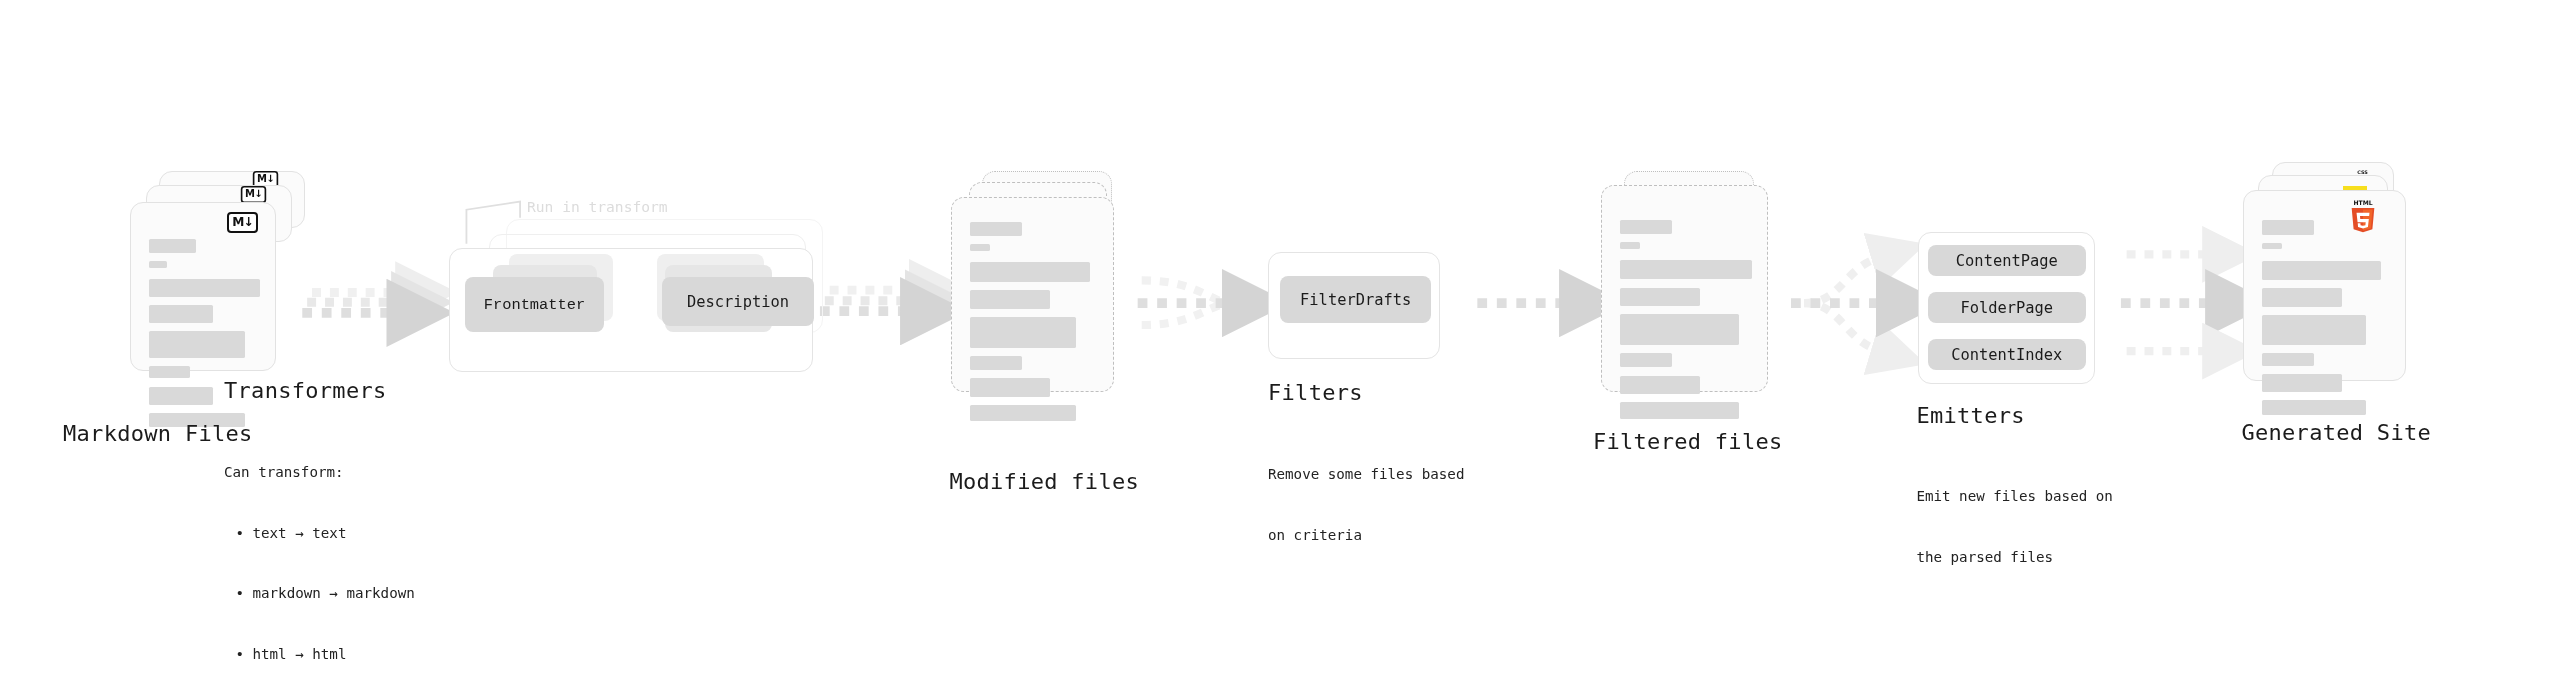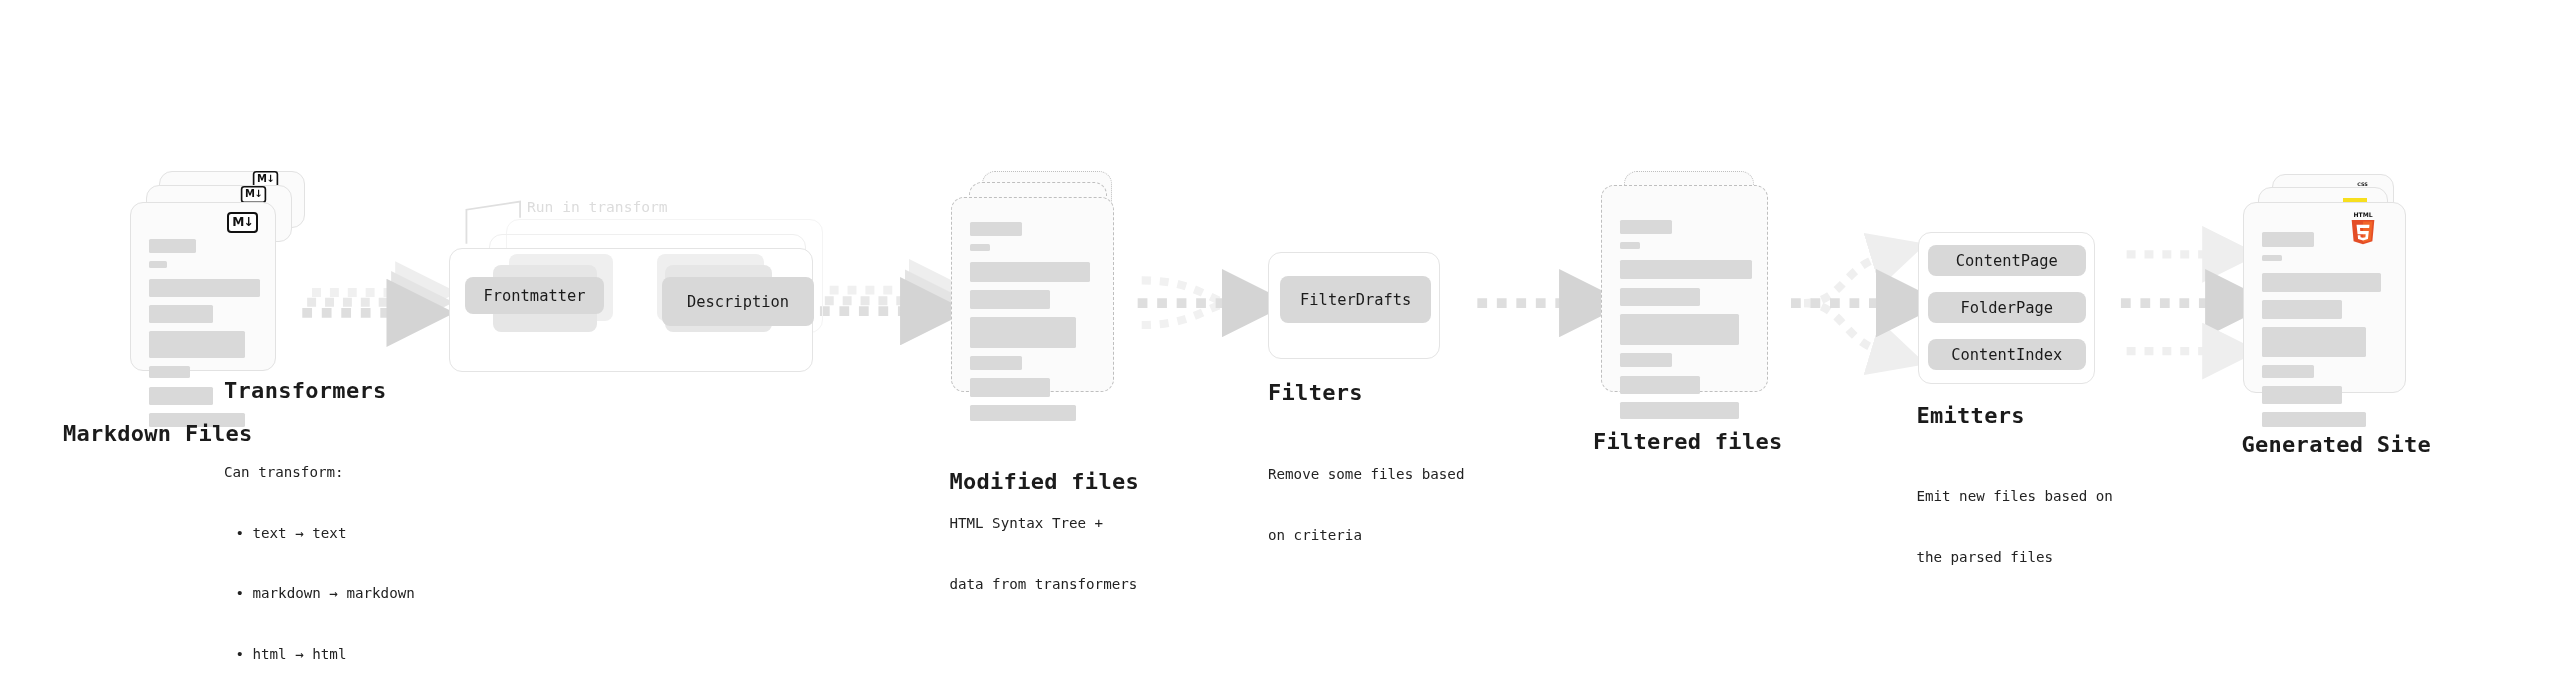--- a/index.html
+++ b/index.html
@@ -16,21 +16,20 @@
   }
 
   
   .stage-col { position: absolute; }
   .caption-title {
     font-family: "DejaVu Sans Mono", "Liberation Mono", monospace;
     font-size: 22px;
     color: #1b1b1b;
     letter-spacing: 0.3px;
     white-space: pre;
-    font-weight: bold;
   }
   .caption-sub {
     font-family: "DejaVu Sans Mono", "Liberation Mono", monospace;
     font-size: 14.2px;
     line-height: 20.3px;
     color: #222222;
     white-space: pre;
     margin-top: 8.1px;
   }
 
@@ -226,21 +225,21 @@
   <div class="stage-col" style="left:447px; top:195px;">
 
     <div class="parallel-label" style="left:80px; top:3.3px;">Run in transform</div>
 
     <div class="groupbox ghost2" style="left:59px; top:24.4px; width:317px; height:114px;"></div>
     <div class="groupbox ghost1" style="left:42px; top:39px; width:317px; height:114px;"></div>
     <div class="groupbox" style="left:1.6px; top:53px; width:364px; height:124px;"></div>
 
     <div class="plugin-chip g2" style="left:62px; top:59px; width:104px; height:67px;"></div>
     <div class="plugin-chip g1" style="left:46px; top:70px; width:104px; height:67px;"></div>
-    <div class="plugin-chip" style="left:18px; top:82px; width:139px; height:37px;">Frontmatter</div>
+    <div class="plugin-chip" style="left:18px; top:82px; width:139px; height:55px;font-family:Liberation Mono, monospace;">Frontmatter</div>
 
     <div class="plugin-chip g2" style="left:210px; top:59px; width:107px; height:67px;"></div>
     <div class="plugin-chip g1" style="left:218px; top:70px; width:107px; height:67px;"></div>
     <div class="plugin-chip" style="left:215px; top:82px; width:152px; height:49px;">Description</div>
 
     <div class="caption-title" style="position:absolute; left:-223px; top:183px;">Transformers</div>
 
     <div class="caption-sub" style="position:absolute; left:-223px; top:218px;">
       <div>Can transform:</div>
       <div style="padding-left:11.4px;">• text → text</div>
@@ -264,24 +263,20 @@
           <div class="dl" style="width:106px; height:31px;"></div>
           <div class="dl" style="width:52px;  height:14px;"></div>
           <div class="dl" style="width:80px;  height:18.7px;"></div>
           <div class="dl" style="width:106px; height:16.3px;"></div>
         </div>
       </div>
     </div>
 
     <div class="caption-title" style="position:absolute; left:-1.6px; top:258px;margin-top:40px;">Modified files</div>
 
-    <div class="caption-sub" style="position:absolute; left:-1.6px; top:293px;">
-      <div>HTML Syntax Tree +</div>
-      <div>data from transformers</div>
-    </div>
   </div>
 
   <div class="stage-col" style="left:1268px; top:252px;">
 
     <div class="groupbox" style="left:0px; top:0px; width:172px; height:107px;"></div>
 
     <div class="plugin-chip" style="left:12.2px; top:24.4px; width:151px; height:47px;">FilterDrafts</div>
 
     <div class="caption-title" style="position:absolute; left:0px; top:128px;">Filters</div>
 
@@ -322,21 +317,21 @@
     <div class="plugin-chip" style="left:9.8px; top:107px; width:158px; height:31px;">ContentIndex</div>
 
     <div class="caption-title" style="position:absolute; left:-1.6px; top:171px;">Emitters</div>
 
     <div class="caption-sub" style="position:absolute; left:-1.6px; top:205px;">
       <div>Emit new files based on</div>
       <div>the parsed files</div>
     </div>
   </div>
 
-  <div class="stage-col" style="left:2243px; top:174px;">
+  <div class="stage-col" style="left:2243px; top:162px;">
     <div class="docstack" style="width:195px; height:276px;">
 
       <div class="doccard solid" style="left:29px; top:0px; width:122px; height:46px;"></div>
       <div class="css-badge" style="left:108px; top:14px;">
         <span class="csstxt">CSS</span>
       </div>
 
       <div class="doccard solid" style="left:14.6px; top:13px; width:130px; height:46px;"></div>
       <div class="js-badge" style="left:100px; top:24.4px;"></div>
 

